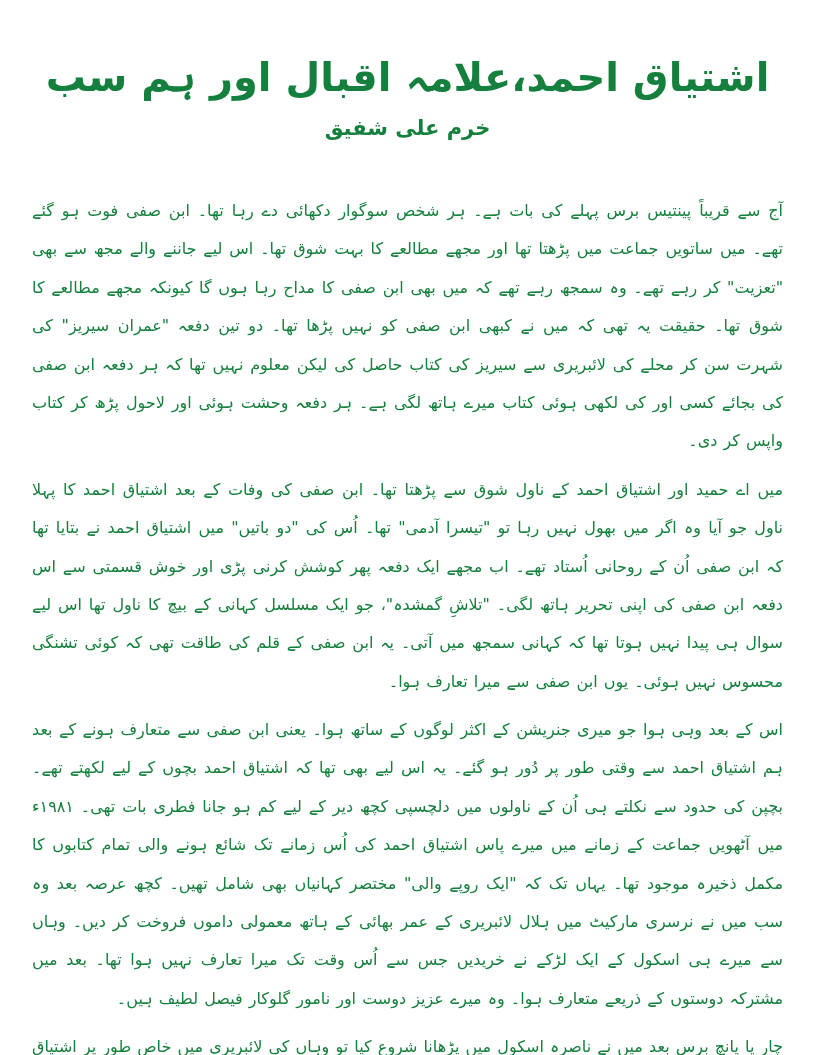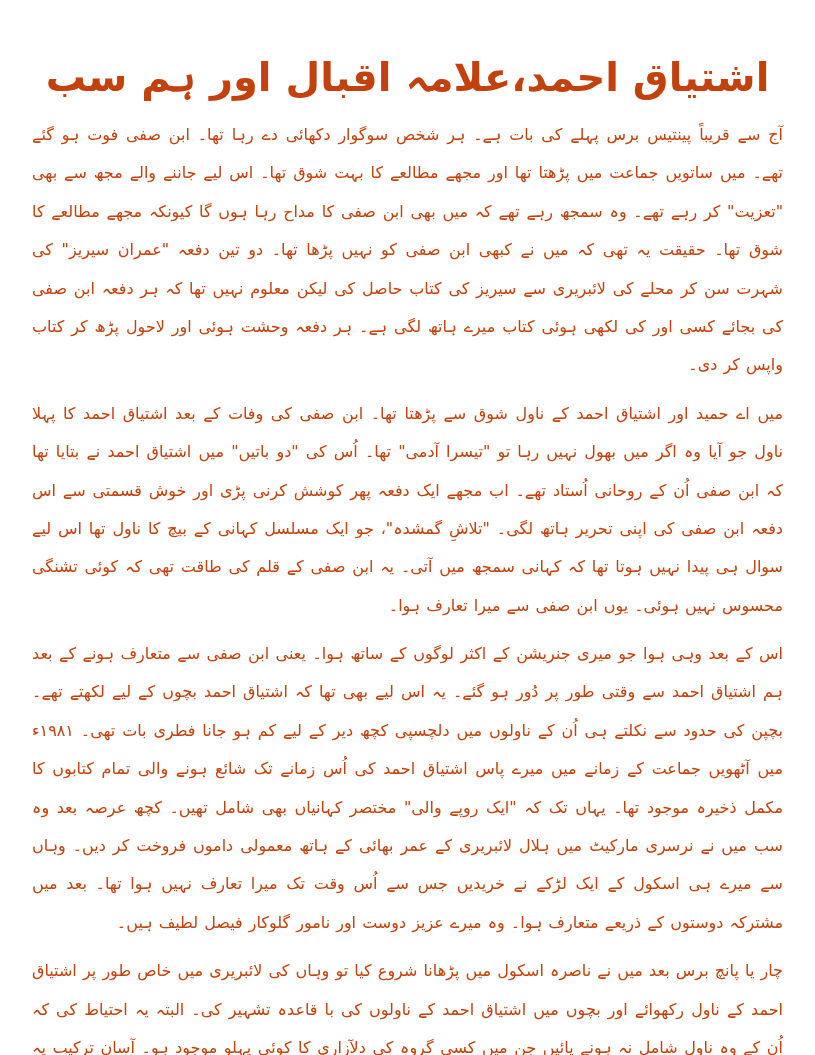--- a/index.html
+++ b/index.html
@@ -8,21 +8,21 @@
     padding: 0;
     background: #ffffff;
     width: 815px;
     height: 1055px;
     overflow: hidden;
   }
   .page {
     width: 815px;
     height: 1055px;
     background: #ffffff;
-    color: #c2410c;
+    color: #15803d;
     direction: rtl;
     font-family: "DejaVu Sans", sans-serif;
     padding: 52px 22px 0 22px;
   }
   .doc-title {
     text-align: center;
     font-size: 40px;
     font-weight: 700;
     line-height: 1.25;
     margin: 0 0 14px 0;
@@ -41,19 +41,20 @@
     text-align: justify;
     text-justify: inter-word;
     word-spacing: 1px;
   }
 </style>
 </head>
 <body>
 
 <div class="page">
   <h1 class="doc-title">اشتیاق احمد،علامہ اقبال اور ہم سب</h1>
+  <h2 class="doc-author">خرم علی شفیق</h2>
   <div class="doc-body">
     <p>آج سے قریباً پینتیس برس پہلے کی بات ہے۔ ہر شخص سوگوار دکھائی دے رہا تھا۔ ابن صفی فوت ہو گئے تھے۔ میں ساتویں جماعت میں پڑھتا تھا اور مجھے مطالعے کا بہت شوق تھا۔ اس لیے جاننے والے مجھ سے بھی "تعزیت" کر رہے تھے۔ وہ سمجھ رہے تھے کہ میں بھی ابن صفی کا مداح رہا ہوں گا کیونکہ مجھے مطالعے کا شوق تھا۔ حقیقت یہ تھی کہ میں نے کبھی ابن صفی کو نہیں پڑھا تھا۔ دو تین دفعہ "عمران سیریز" کی شہرت سن کر محلے کی لائبریری سے سیریز کی کتاب حاصل کی لیکن معلوم نہیں تھا کہ ہر دفعہ ابن صفی کی بجائے کسی اور کی لکھی ہوئی کتاب میرے ہاتھ لگی ہے۔ ہر دفعہ وحشت ہوئی اور لاحول پڑھ کر کتاب واپس کر دی۔</p>
     <p>میں اے حمید اور اشتیاق احمد کے ناول شوق سے پڑھتا تھا۔ ابن صفی کی وفات کے بعد اشتیاق احمد کا پہلا ناول جو آیا وہ اگر میں بھول نہیں رہا تو "تیسرا آدمی" تھا۔ اُس کی "دو باتیں" میں اشتیاق احمد نے بتایا تھا کہ ابن صفی اُن کے روحانی اُستاد تھے۔ اب مجھے ایک دفعہ پھر کوشش کرنی پڑی اور خوش قسمتی سے اس دفعہ ابن صفی کی اپنی تحریر ہاتھ لگی۔ "تلاشِ گمشدہ"، جو ایک مسلسل کہانی کے بیچ کا ناول تھا اس لیے سوال ہی پیدا نہیں ہوتا تھا کہ کہانی سمجھ میں آتی۔ یہ ابن صفی کے قلم کی طاقت تھی کہ کوئی تشنگی محسوس نہیں ہوئی۔ یوں ابن صفی سے میرا تعارف ہوا۔</p>
     <p>اس کے بعد وہی ہوا جو میری جنریشن کے اکثر لوگوں کے ساتھ ہوا۔ یعنی ابن صفی سے متعارف ہونے کے بعد ہم اشتیاق احمد سے وقتی طور پر دُور ہو گئے۔ یہ اس لیے بھی تھا کہ اشتیاق احمد بچوں کے لیے لکھتے تھے۔ بچپن کی حدود سے نکلتے ہی اُن کے ناولوں میں دلچسپی کچھ دیر کے لیے کم ہو جانا فطری بات تھی۔ ۱۹۸۱ء میں آٹھویں جماعت کے زمانے میں میرے پاس اشتیاق احمد کی اُس زمانے تک شائع ہونے والی تمام کتابوں کا مکمل ذخیرہ موجود تھا۔ یہاں تک کہ "ایک روپے والی" مختصر کہانیاں بھی شامل تھیں۔ کچھ عرصہ بعد وہ سب میں نے نرسری مارکیٹ میں ہلال لائبریری کے عمر بھائی کے ہاتھ معمولی داموں فروخت کر دیں۔ وہاں سے میرے ہی اسکول کے ایک لڑکے نے خریدیں جس سے اُس وقت تک میرا تعارف نہیں ہوا تھا۔ بعد میں مشترکہ دوستوں کے ذریعے متعارف ہوا۔ وہ میرے عزیز دوست اور نامور گلوکار فیصل لطیف ہیں۔</p>
     <p>چار یا پانچ برس بعد میں نے ناصرہ اسکول میں پڑھانا شروع کیا تو وہاں کی لائبریری میں خاص طور پر اشتیاق احمد کے ناول رکھوائے اور بچوں میں اشتیاق احمد کے ناولوں کی با قاعدہ تشہیر کی۔ البتہ یہ احتیاط کی کہ اُن کے وہ ناول شامل نہ ہونے پائیں جن میں کسی گروہ کی دلآزاری کا کوئی پہلو موجود ہو۔ آسان ترکیب یہ تھی کہ ۱۹۸۱ء سے پہلے کے ناول رکھے جائیں جن میں سے ایک ایک میرا پڑھا ہوا تھا۔ بالخصوص شیخ غلام علی اینڈ سنز سے اُن کے جو ناول شائع ہوئے تھے وہ نہ صرف بالکل "مناسب" تھے بلکہ وہ میرے خیال میں دنیا بھر میں بچوں کے بہترین ادب کے مقابلے</p>
   </div>
 </div>
 
 </body></html>

